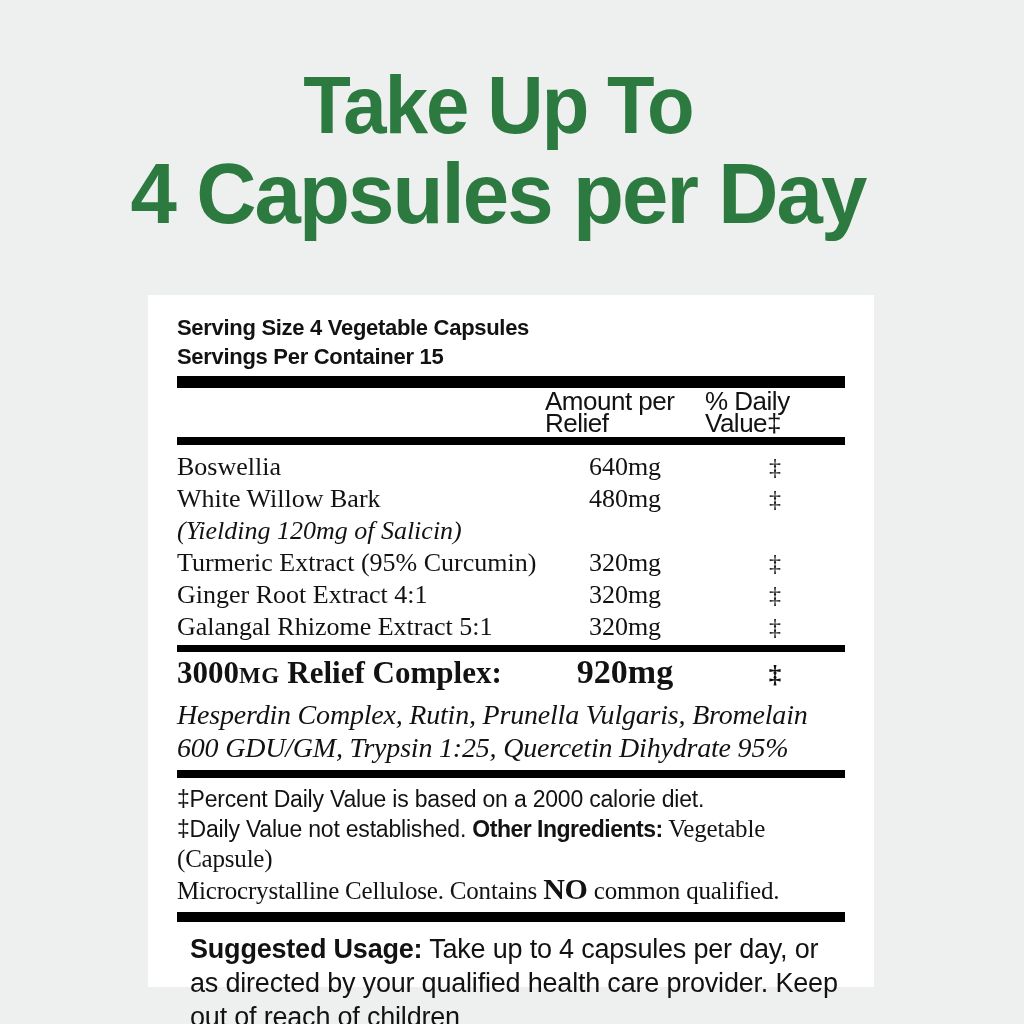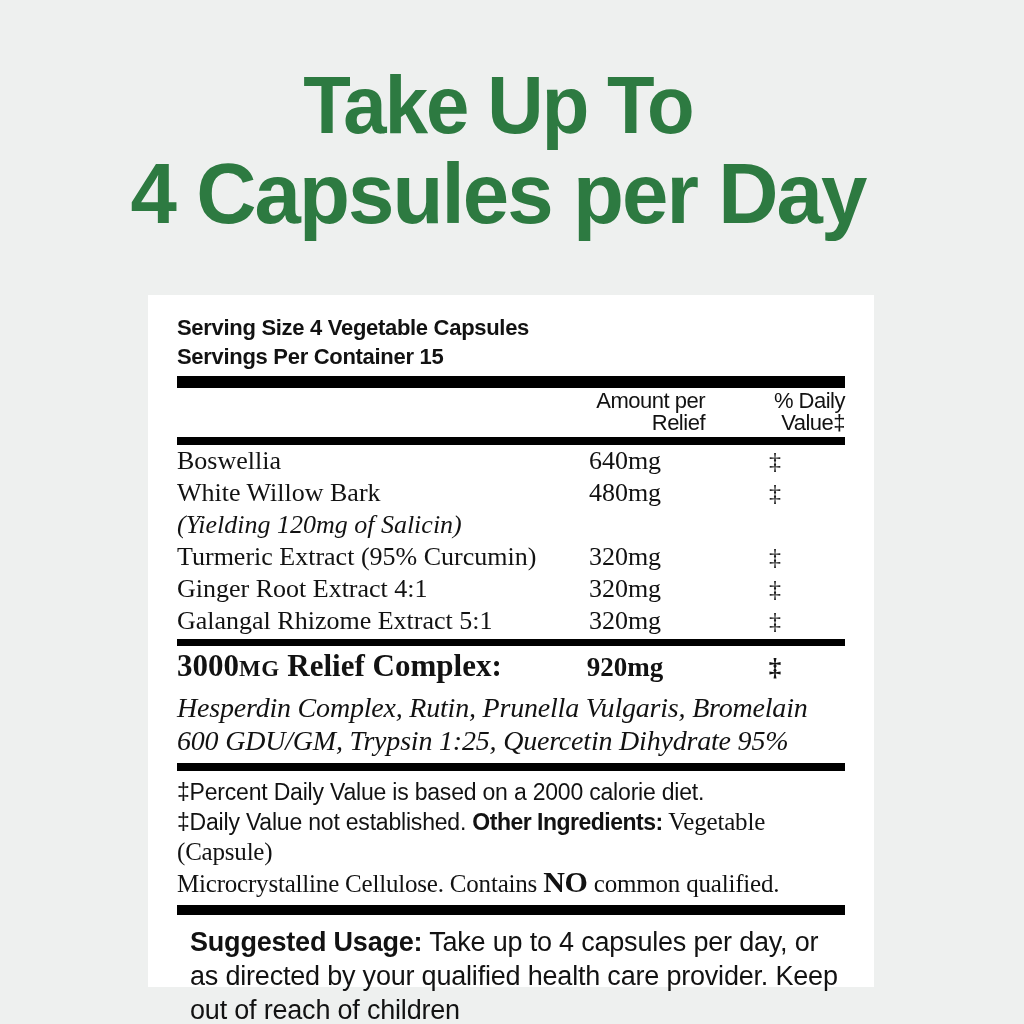--- a/index.html
+++ b/index.html
@@ -39,32 +39,32 @@
   .bar{background:var(--bar);width:100%;}
   .bar-12{height:12px;margin-top:5px;}
   .bar-8{height:8px;}
   .bar-7{height:7px;margin-top:2px;}
   .bar-8b{height:8px;margin-top:6px;}
   .bar-10{height:10px;margin-top:6px;}
 
   .grid{display:grid;grid-template-columns:1fr 160px 140px;align-items:baseline;}
 
   .colheads{padding:2px 0 3px 0;}
-  .colhead{font-size:22px;line-height:22px;text-align:right;letter-spacing:-0.5px;}
+  .colhead{font-size:26px;line-height:22px;text-align:left;letter-spacing:-0.5px;}
 
-  .rows{padding-top:0;}
+  .rows{padding-top:6px;}
   .row{font-family:"Liberation Serif",serif;font-size:26px;line-height:32px;}
   .row .name{white-space:nowrap;}
   .row .amt{text-align:center;}
   .row .dv{text-align:center;font-size:24px;}
   .row.italic .name{font-style:italic;}
 
   .complex-row{font-family:"Liberation Serif",serif;font-size:31px;line-height:40px;font-weight:bold;}
   .complex-row .unit{font-size:23px;letter-spacing:0.5px;}
-  .complex-row .amt{text-align:center;font-size:27px;}
+  .complex-row .amt{text-align:center;font-size:34px;}
   .complex-row .dv{text-align:center;font-size:25px;}
 
   .complex-desc{
     font-family:Liberation Serif, serif;font-style:italic;
     font-size:28px;line-height:33px;padding-top:2px;letter-spacing:-0.2px;
   }
 
   .footnotes{padding-top:6px;}
   .fn{font-size:23px;line-height:30px;letter-spacing:-0.2px;}
   .fn .sans{font-family:"Liberation Sans",sans-serif;}

